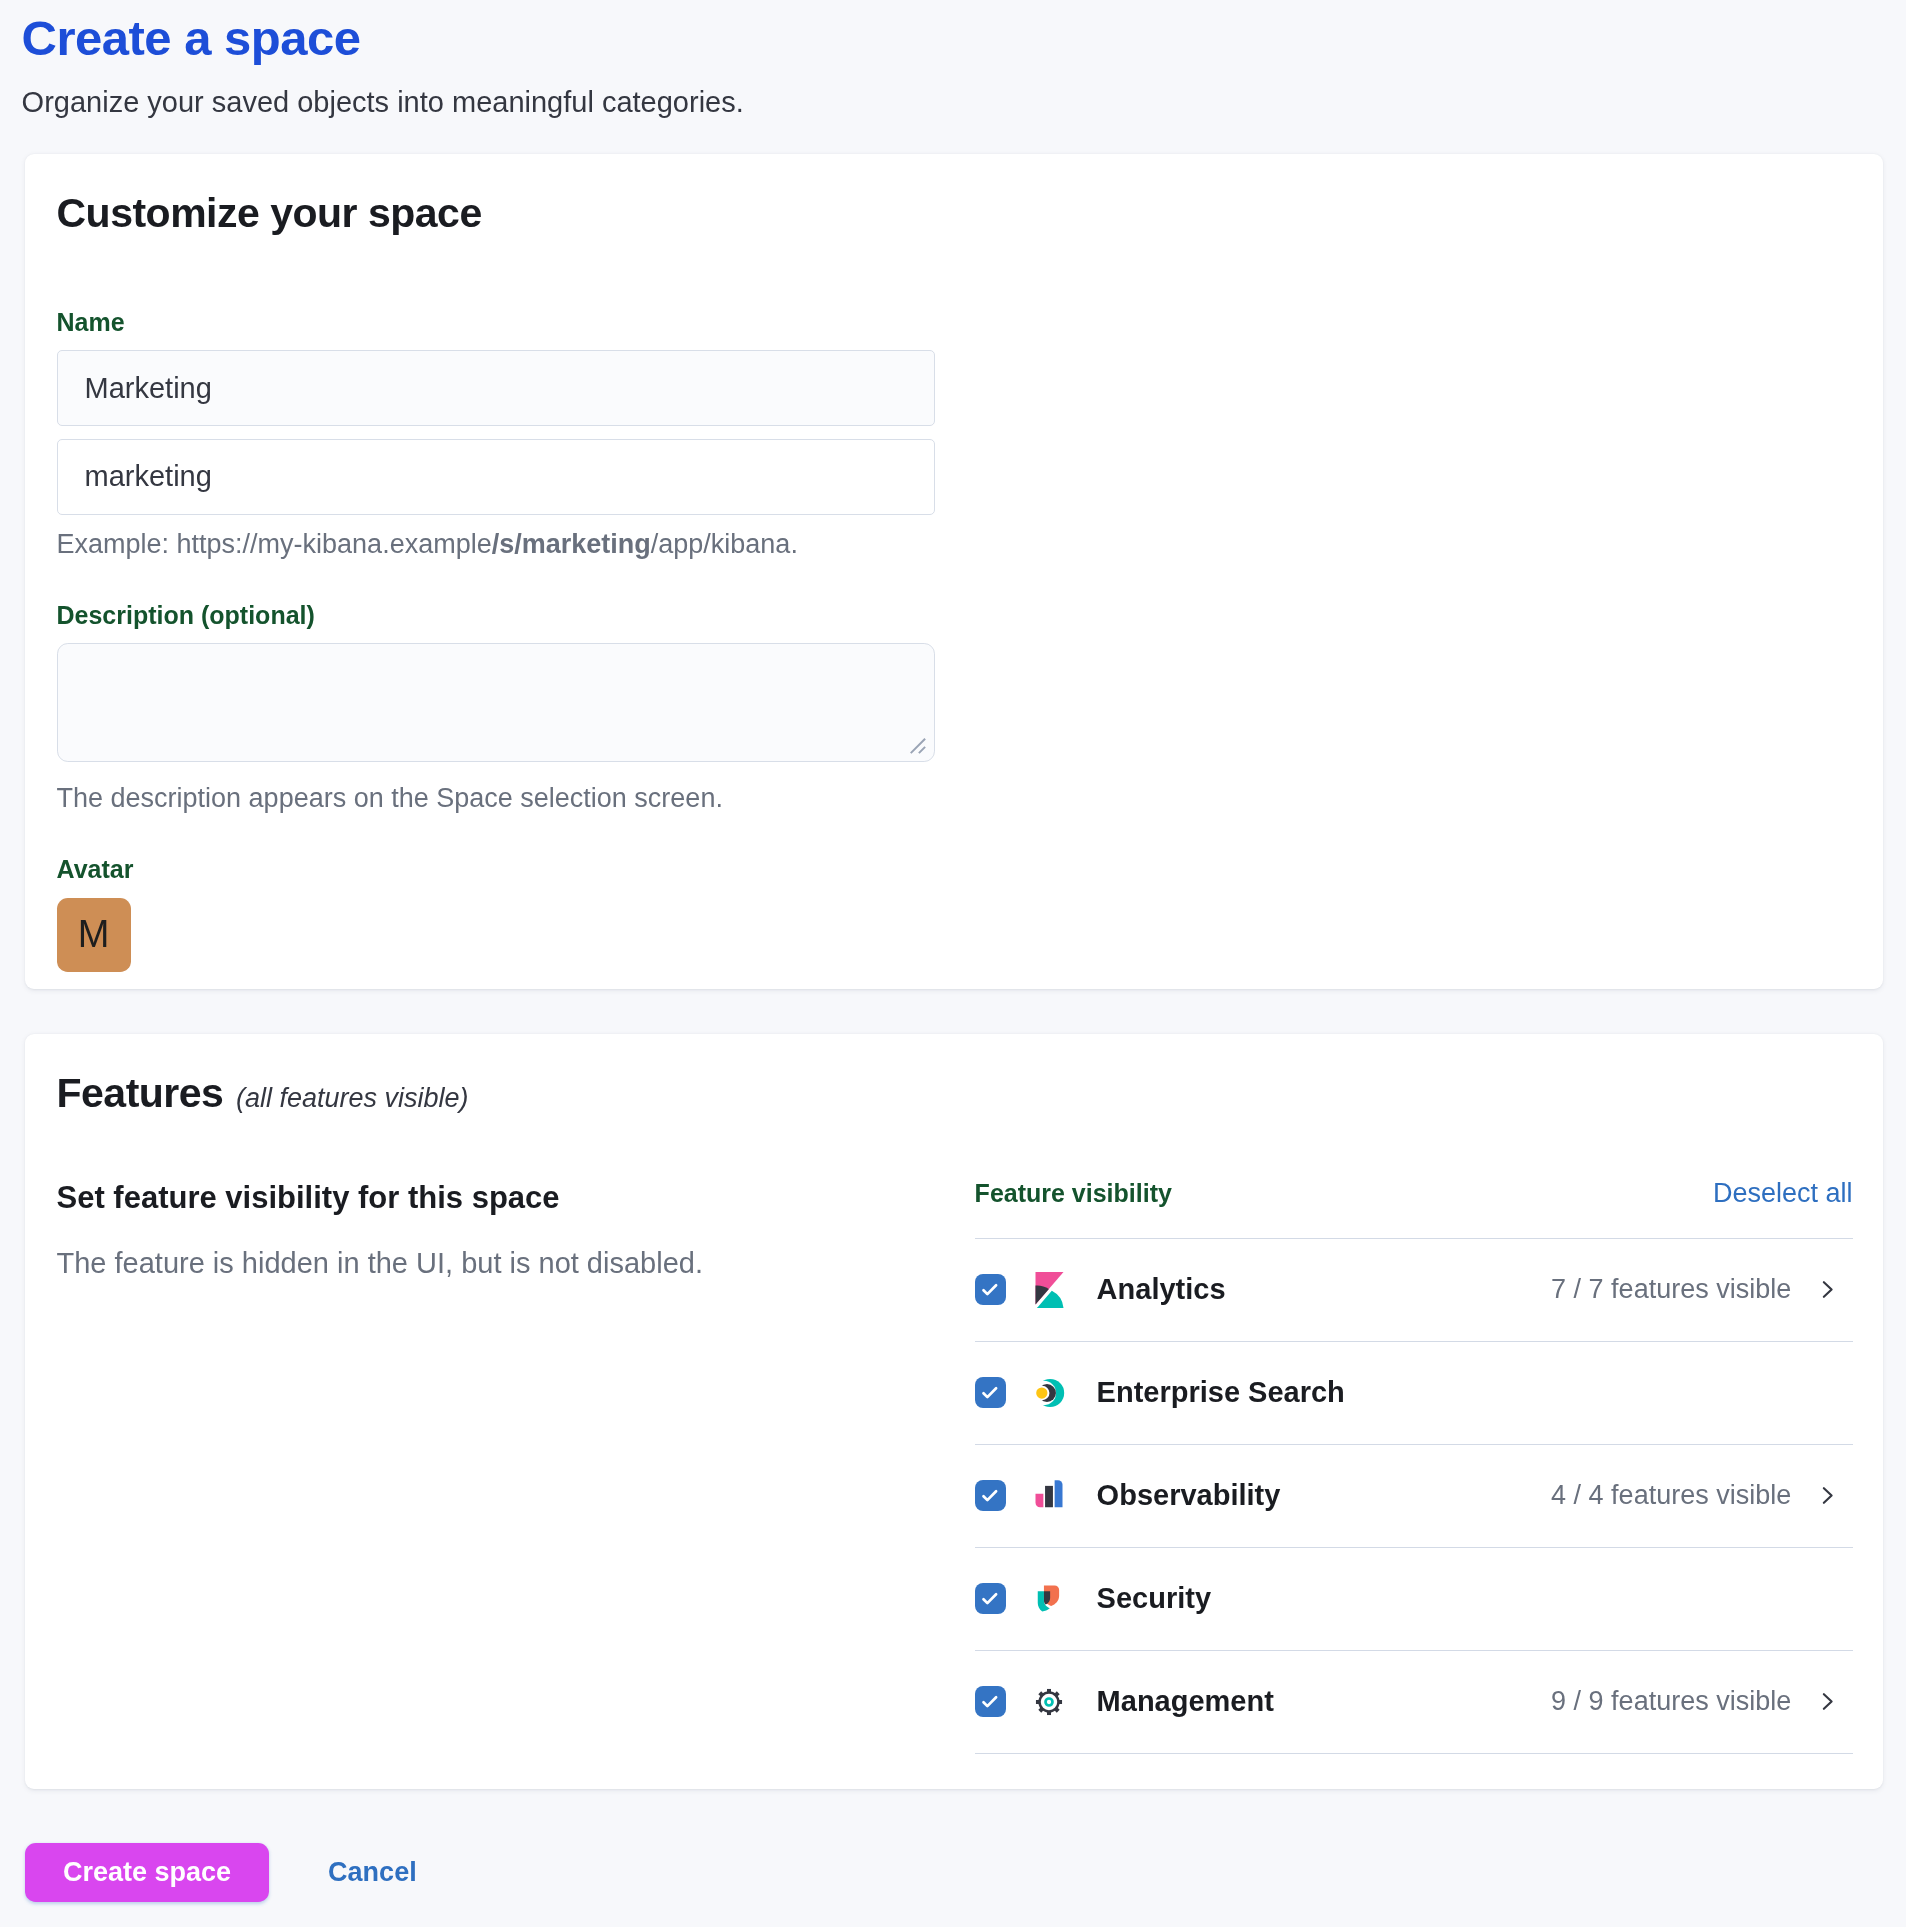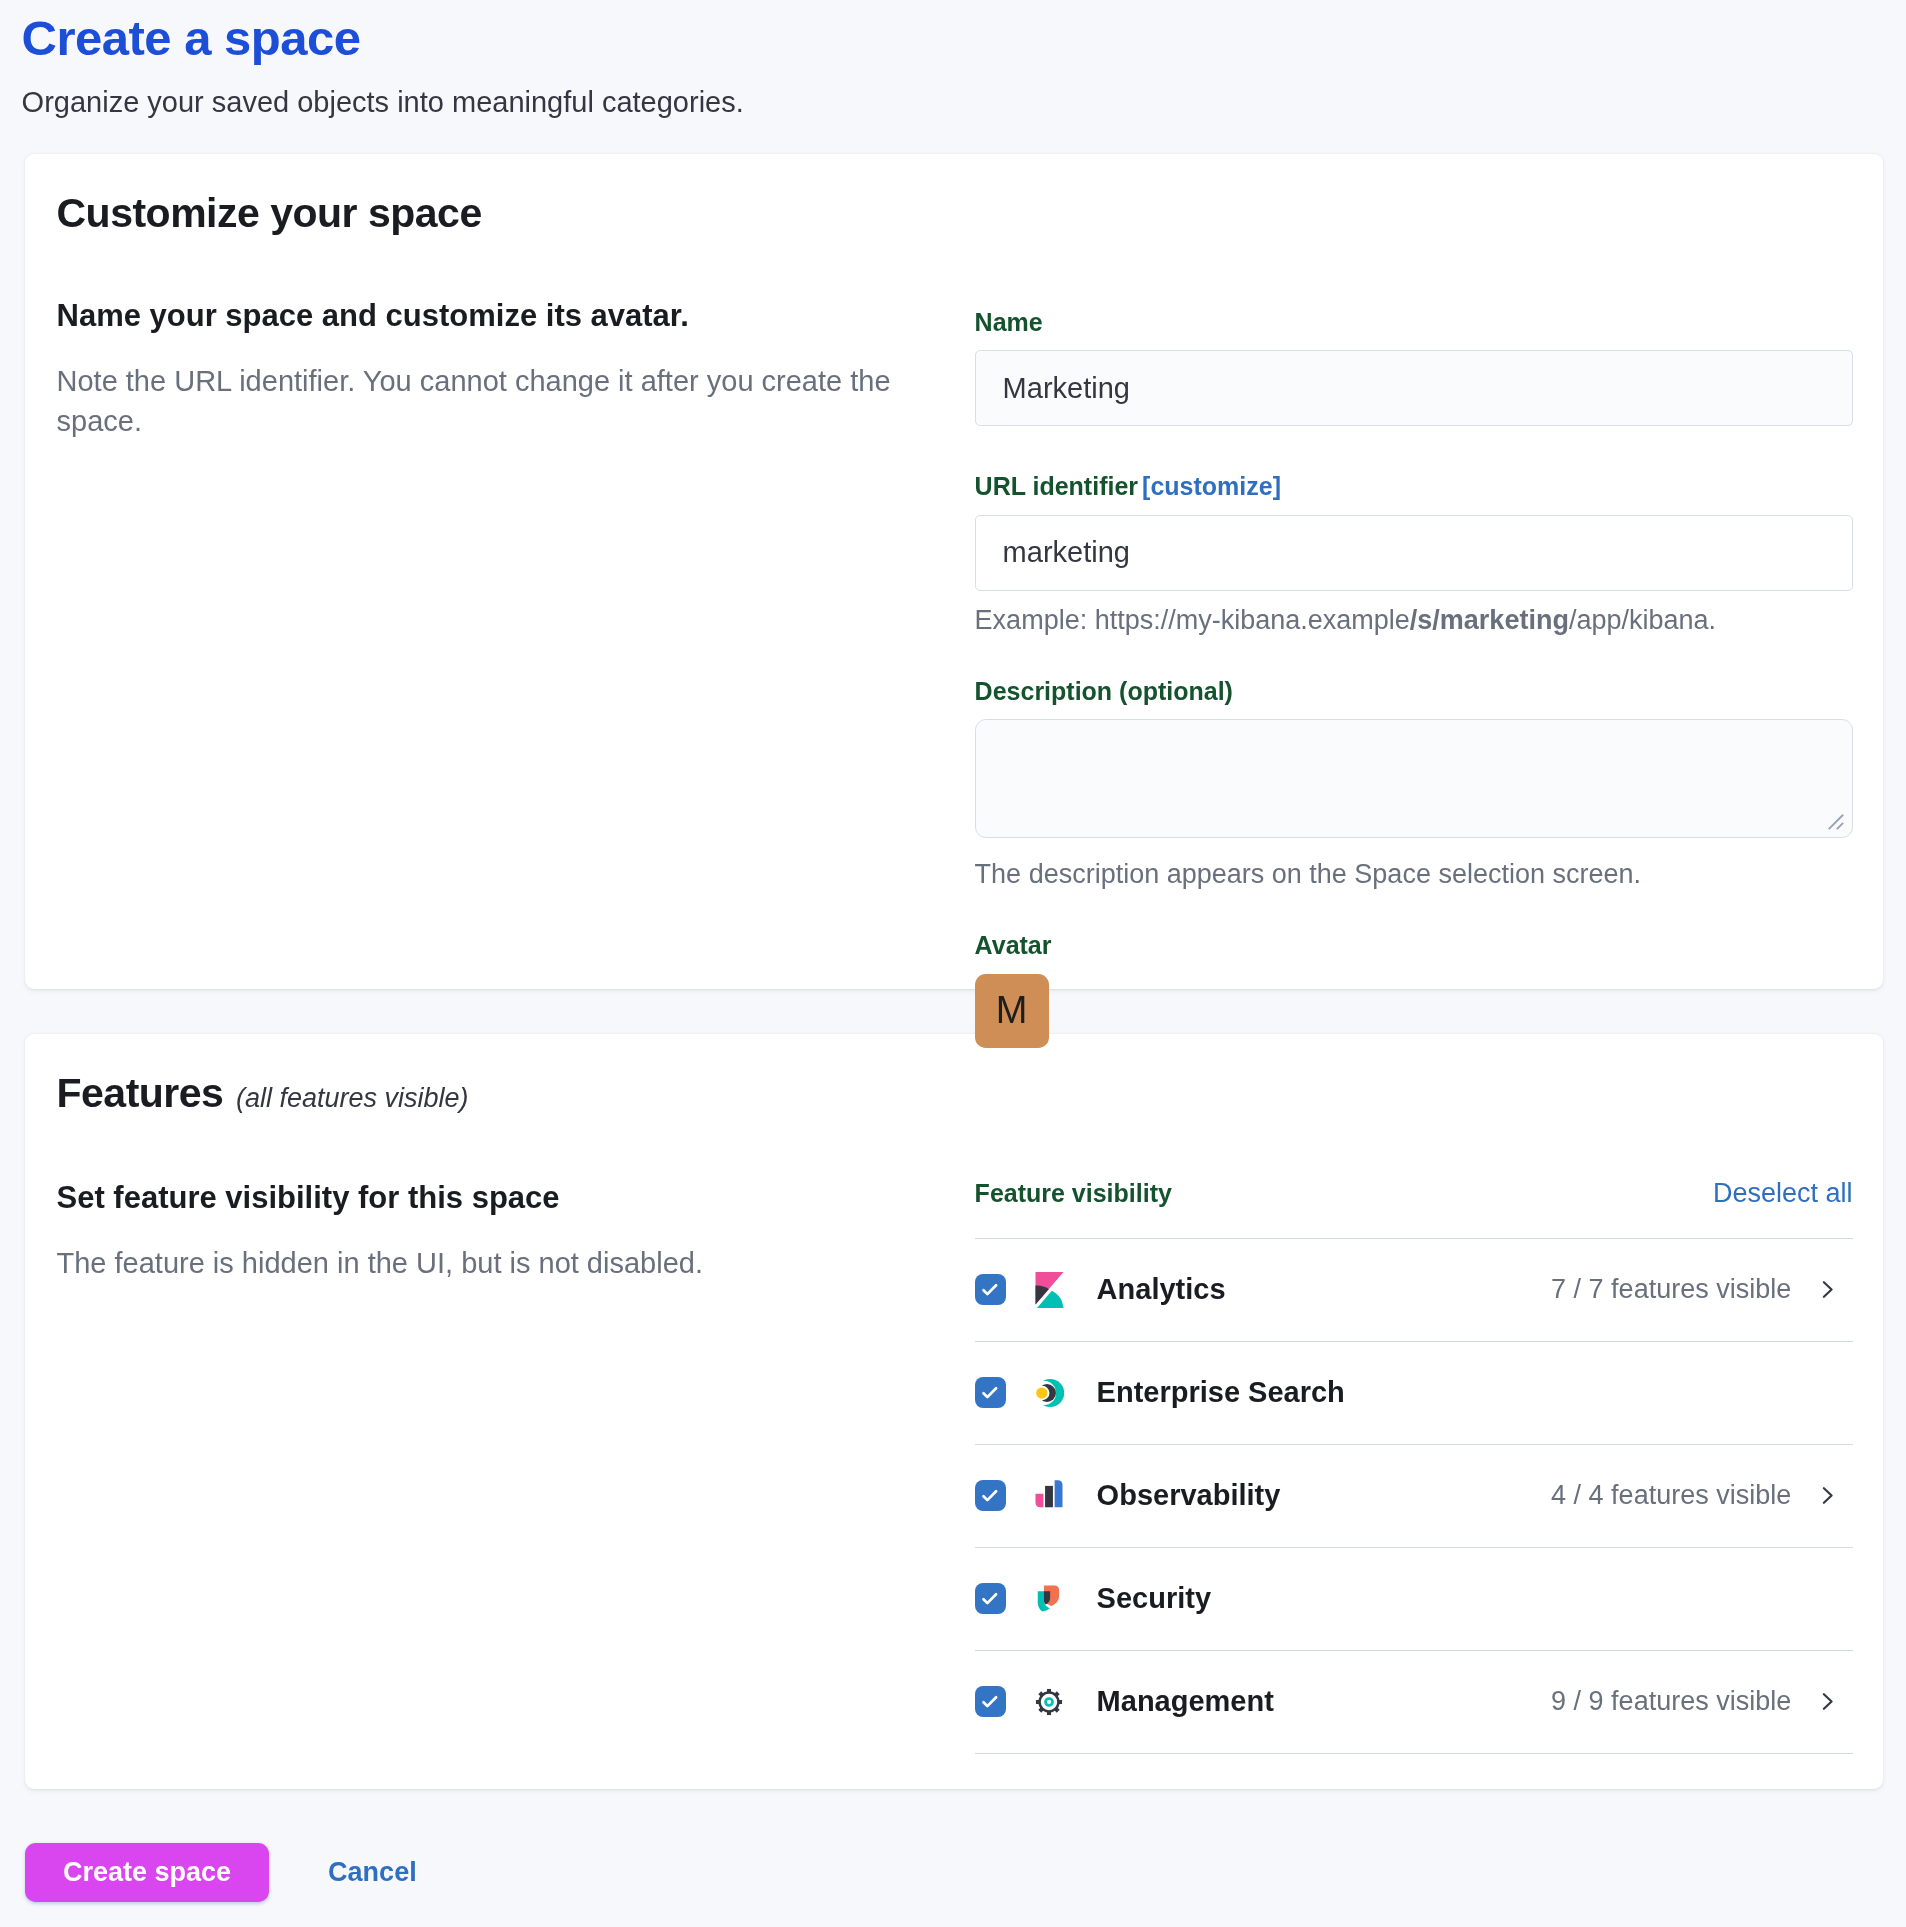--- a/index.html
+++ b/index.html
@@ -104,33 +104,25 @@
 <div class="page">
 
   <header class="page-header">
     <h1>Create a space</h1>
     <p class="page-subtitle">Organize your saved objects into meaningful categories.</p>
   </header>
 
   <section class="card card-customize">
     <h2>Customize your space</h2>
     <div class="cols">
-      <div class="col-left">
-        <h3>Name your space and customize its avatar.</h3>
-        <p>Note the URL identifier. You cannot change it after you create the space.</p>
-      </div>
       <div class="col-right">
 
         <label class="form-label">Name</label>
         <input class="text-input filled" type="text" value="Marketing" style="">
 
-        <div class="label-row">
-          <label class="form-label">URL identifier</label>
-          <a class="link">[customize]</a>
-        </div>
         <input class="text-input" type="text" value="marketing" style="">
         <p class="help"><span>Example: https://my-kibana.example</span><b>/s/marketing</b><span>/app/kibana.</span></p>
 
         <label class="form-label mt-field">Description (optional)</label>
         <div class="textarea-wrap">
           <textarea style=""></textarea>
           <svg class="resize-handle" width="20" height="20" viewBox="0 0 16 16">
             <path d="M14.5 3 L3 14.5 M14.5 9.5 L9.5 14.5" stroke="#9aa4b5" stroke-width="1.6" fill="none"></path>
           </svg>
         </div>

